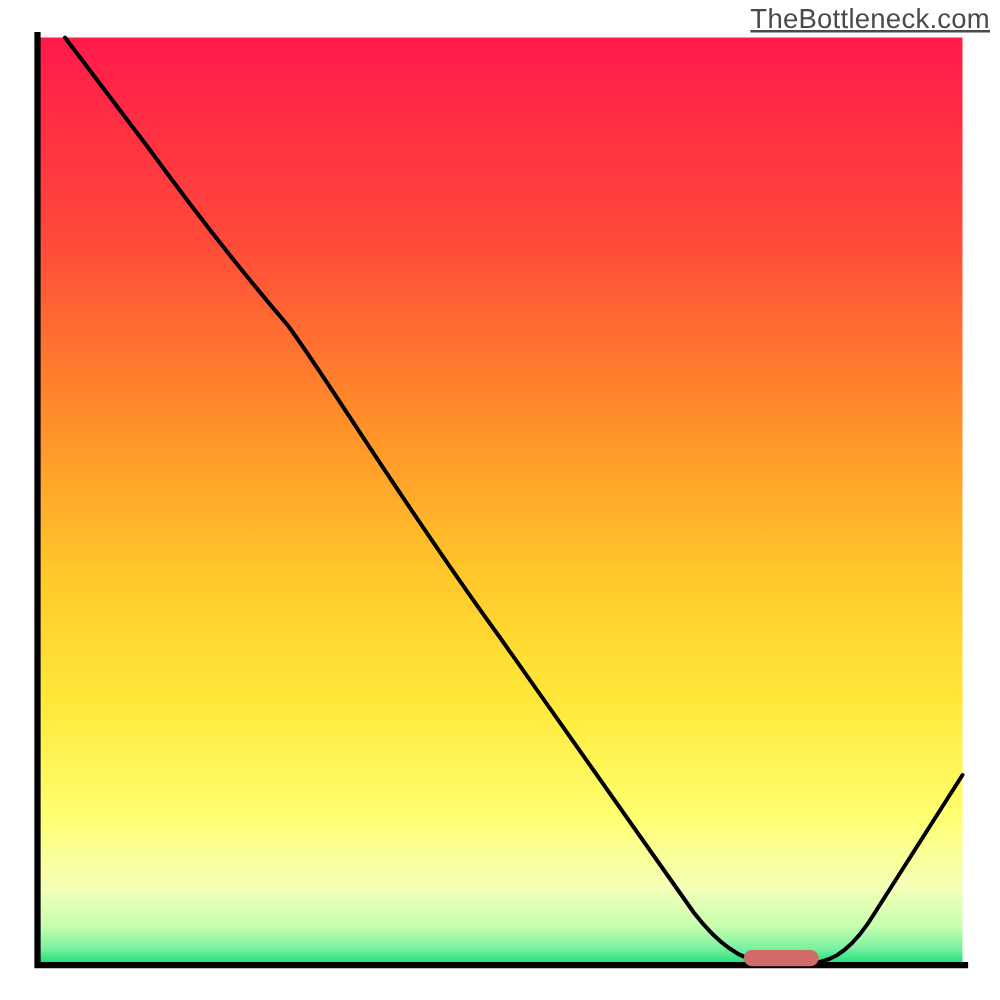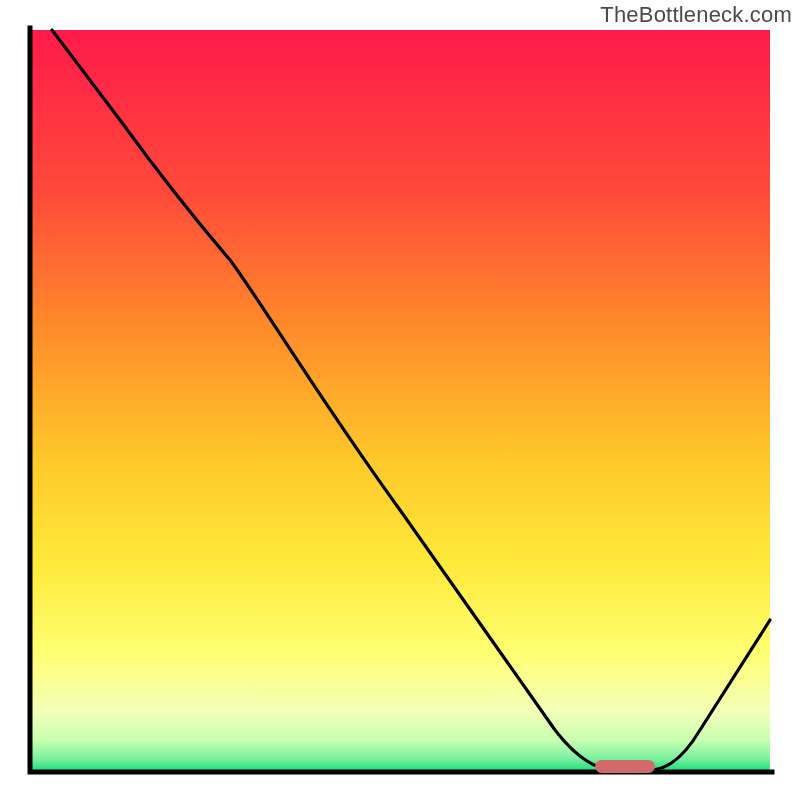--- a/index.html
+++ b/index.html
@@ -17,20 +17,21 @@
     height: 800px;
   }
   .watermark {
     position: absolute;
     top: 2px;
     right: 8px;
     font-size: 22px;
     font-weight: 400;
     color: #4a4a4a;
     letter-spacing: 0.2px;
+    text-decoration: underline;
   }
   svg {
     display: block;
   }
 </style>
 </head>
 <body>
 
 <div class="canvas">
 

